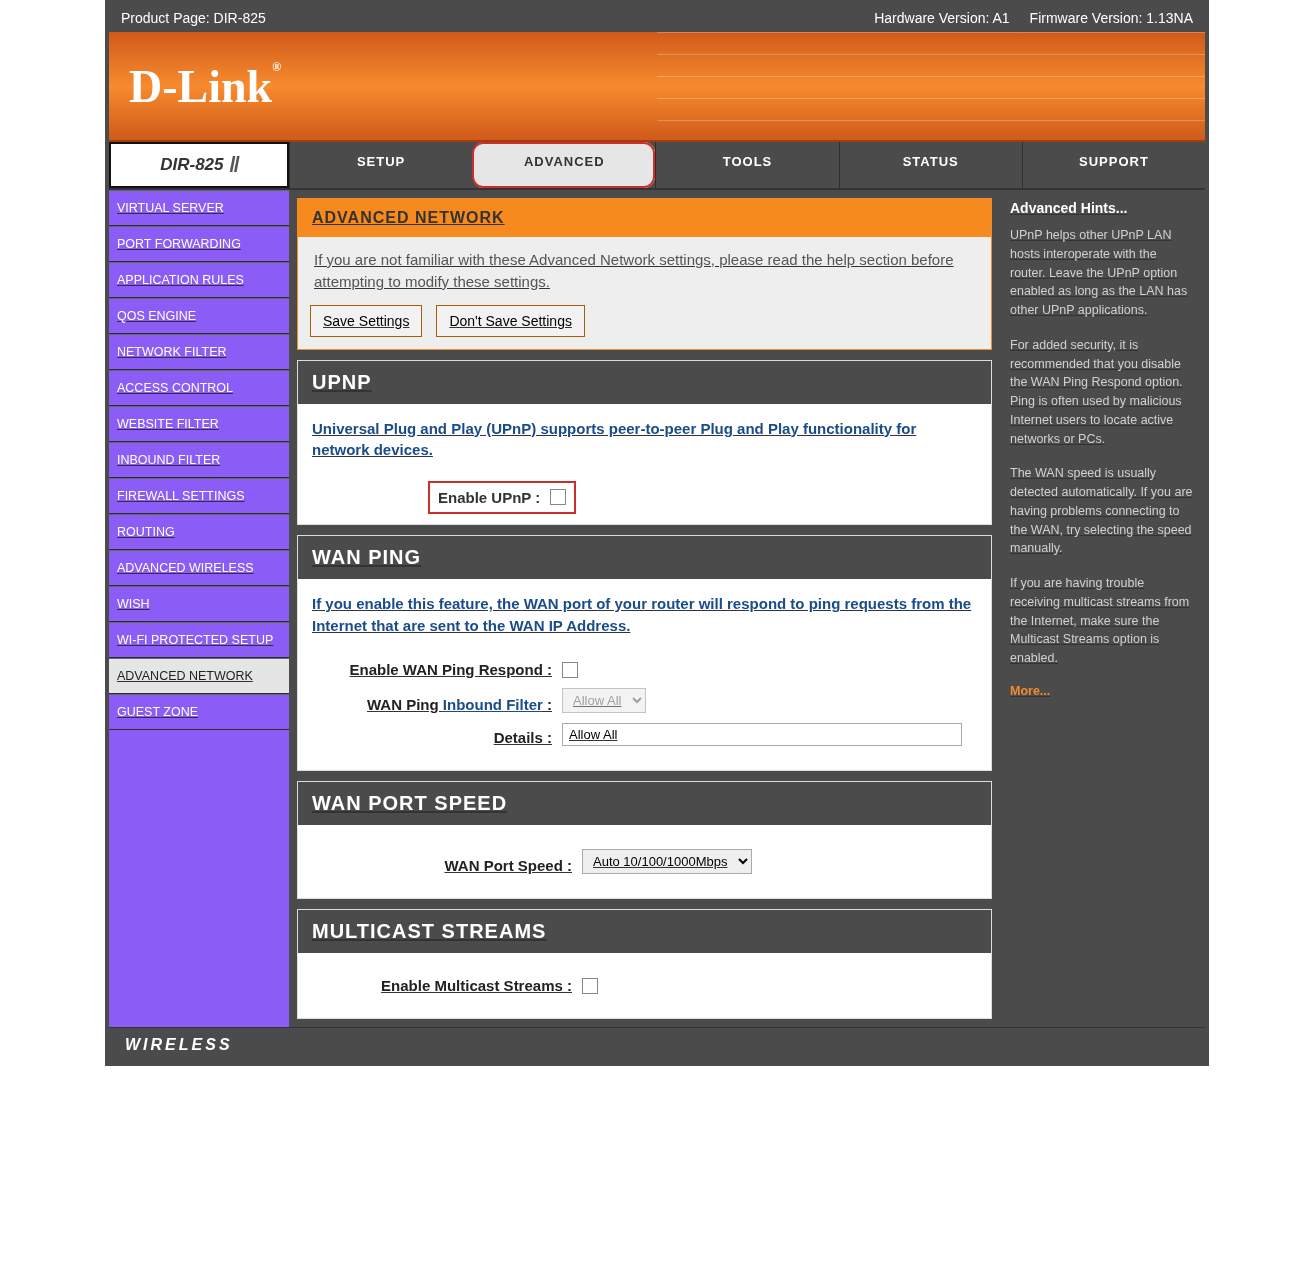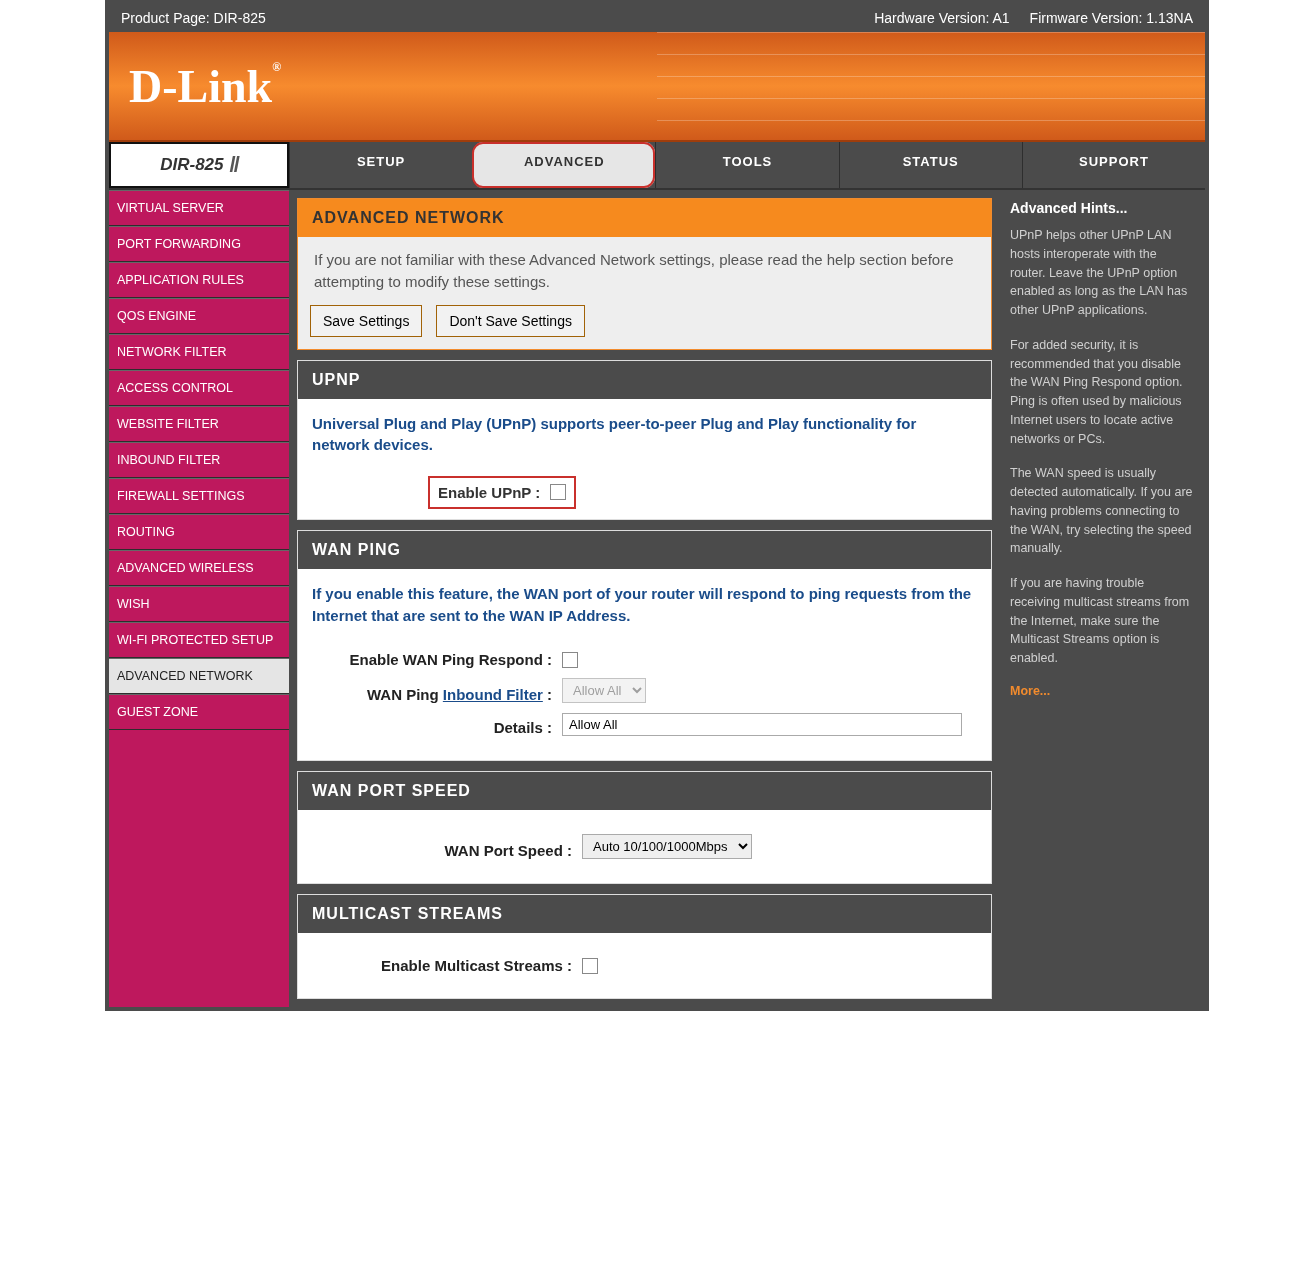--- a/index.html
+++ b/index.html
@@ -12,31 +12,31 @@
 .logo-banner::before { content: ""; position: absolute; right: 0; width: 50%; height: 100%; background: repeating-linear-gradient(to bottom, rgba(255,255,255,0.25) 0 1px, transparent 1px 22px); }
 .logo-text { font-family: Georgia, serif; font-weight: bold; font-size: 46px; color: #fff; }
 .logo-text sup { font-size: 12px; vertical-align: top; }
 .nav-row { display: flex; background: #4b4b4b; border-bottom: 2px solid #333; }
 .model-box { width: 180px; background: #fff; border: 2px solid #111; display: flex; align-items: center; justify-content: center; font-weight: bold; font-style: italic; font-size: 17px; position: relative; padding: 8px 4px; }
 .model-box::after { content: ""; position: absolute; right: -4px; top: 0; bottom: 0; width: 20px; }
 .slashes { font-style: normal; letter-spacing: -2px; color: #555; margin-left: 6px; font-size: 22px; font-weight: bold;}
 .nav-tab { flex: 1; text-align: center; padding: 12px 0; color: #fff; font-weight: bold; letter-spacing: 1px; border-left: 1px solid #2e2e2e; cursor: pointer; }
 .nav-tab.active { background: #e6e6e6; color: #333; }
 .nav-tab.highlighted { outline: 2px solid #c9302c; outline-offset: -2px; border-radius: 11px; }
-.body-row { display: flex; background: #be185d; }
+.body-row { display: flex; background: #8b5cf6; text-decoration: underline; }
 .sidebar { width: 180px; }
 .side-item { padding: 10px 8px; color: #fff; border-top: 1px solid #666767; border-bottom: 1px solid #2d2d2d; cursor: pointer; font-size: 12.5px; }
 .side-item.active { background: #e5e5e5; color: #222; }
 .main { flex: 1; background: #4b4b4b; padding: 8px; display: flex; flex-direction: column; gap: 10px; }
 .hints { width: 205px; background: #4b4b4b; color: #e0e0e0; padding: 10px; font-size: 12.5px; }
 .hints h3 { color: #fff; font-size: 14px; margin-bottom: 10px; }
 .hints p { margin-bottom: 16px; line-height: 1.5; color: #d0d0d0;}
 .hints .more { color: #f28b2d; font-weight: bold; cursor: pointer; }
 .panel-wrap { background: #fff; border: 1px solid #ddd; }
-.panel-head { padding: 10px 14px; color: #fff; font-weight: bold; letter-spacing: 1px; font-size: 16px; }
+.panel-head { padding: 10px 14px; color: #fff; font-weight: bold; letter-spacing: 1px; font-size: 20px; }
 .head-orange { background: #f68a1e; color: #333; font-size: 16px; font-weight: bold;}
 .head-gray { background: #4b4b4b; }
 .panel-body { padding: 14px; }
 .intro-box { border: 1px solid #f28b2d; background: #eeeeee; padding: 0; }
 .intro-text { padding: 12px 16px; font-size: 15px; color: #555; line-height: 1.45; }
 .btn-row { padding: 0 12px 12px; display: flex; gap: 14px; }
 .btn { background: #f2f2f2; border: 1px solid #a16207; padding: 7px 12px; font-size: 14px; cursor: pointer; }
 .desc-text { color: #1a4c8a; font-weight: bold; font-size: 15px; line-height: 1.45; }
 .form-row { display: flex; align-items: flex-end; margin: 10px 0; }
 .form-label { width: 250px; text-align: right; font-weight: bold; padding-right: 10px; color: #222; font-size: 15px; }
@@ -168,13 +168,14 @@
     <div class="hints">
       <h3>Advanced Hints...</h3>
       <p>UPnP helps other UPnP LAN hosts interoperate with the router. Leave the UPnP option enabled as long as the LAN has other UPnP applications.</p>
       <p>For added security, it is recommended that you disable the WAN Ping Respond option. Ping is often used by malicious Internet users to locate active networks or PCs.</p>
       <p>The WAN speed is usually detected automatically. If you are having problems connecting to the WAN, try selecting the speed manually.</p>
       <p>If you are having trouble receiving multicast streams from the Internet, make sure the Multicast Streams option is enabled.</p>
       <span class="more">More...</span>
     </div>
   </div>
 
+  <div class="footer">WIRELESS</div>
 </div>
 
 </body></html>

